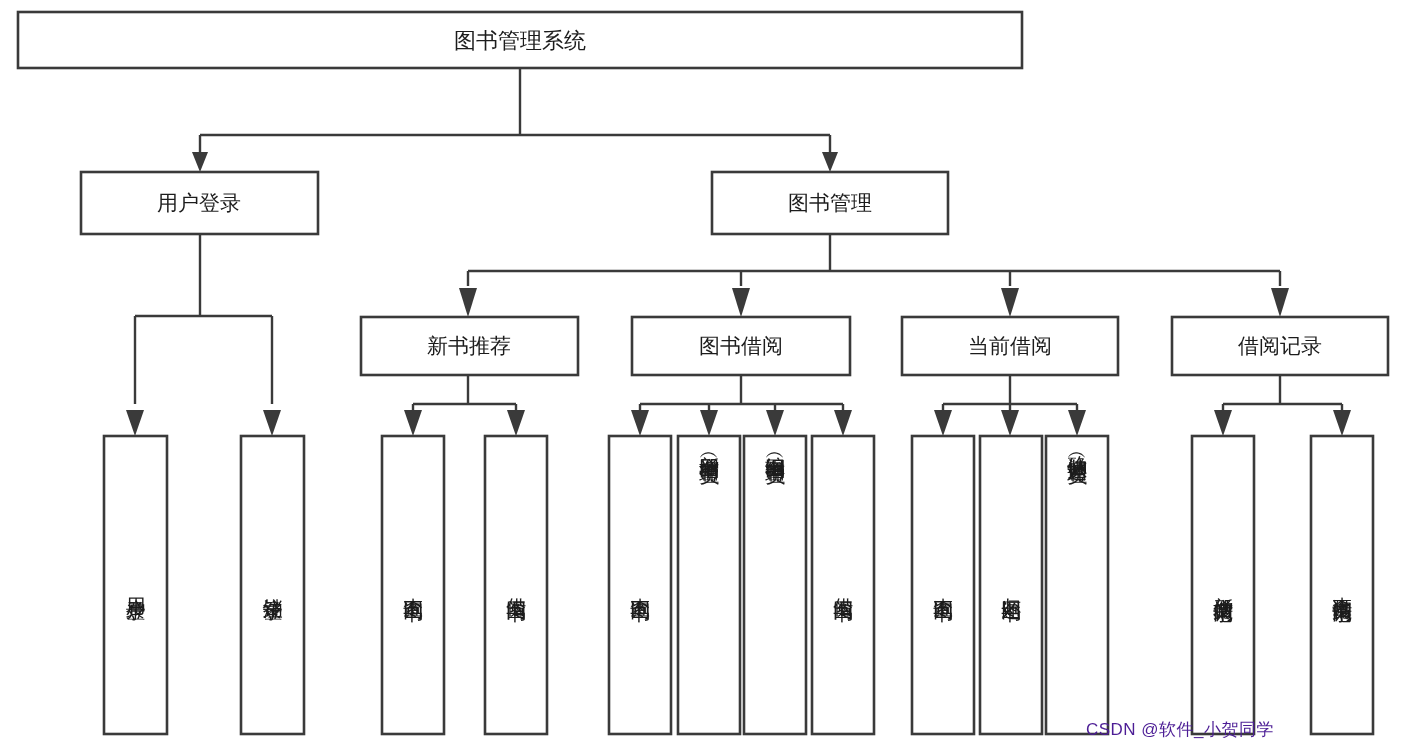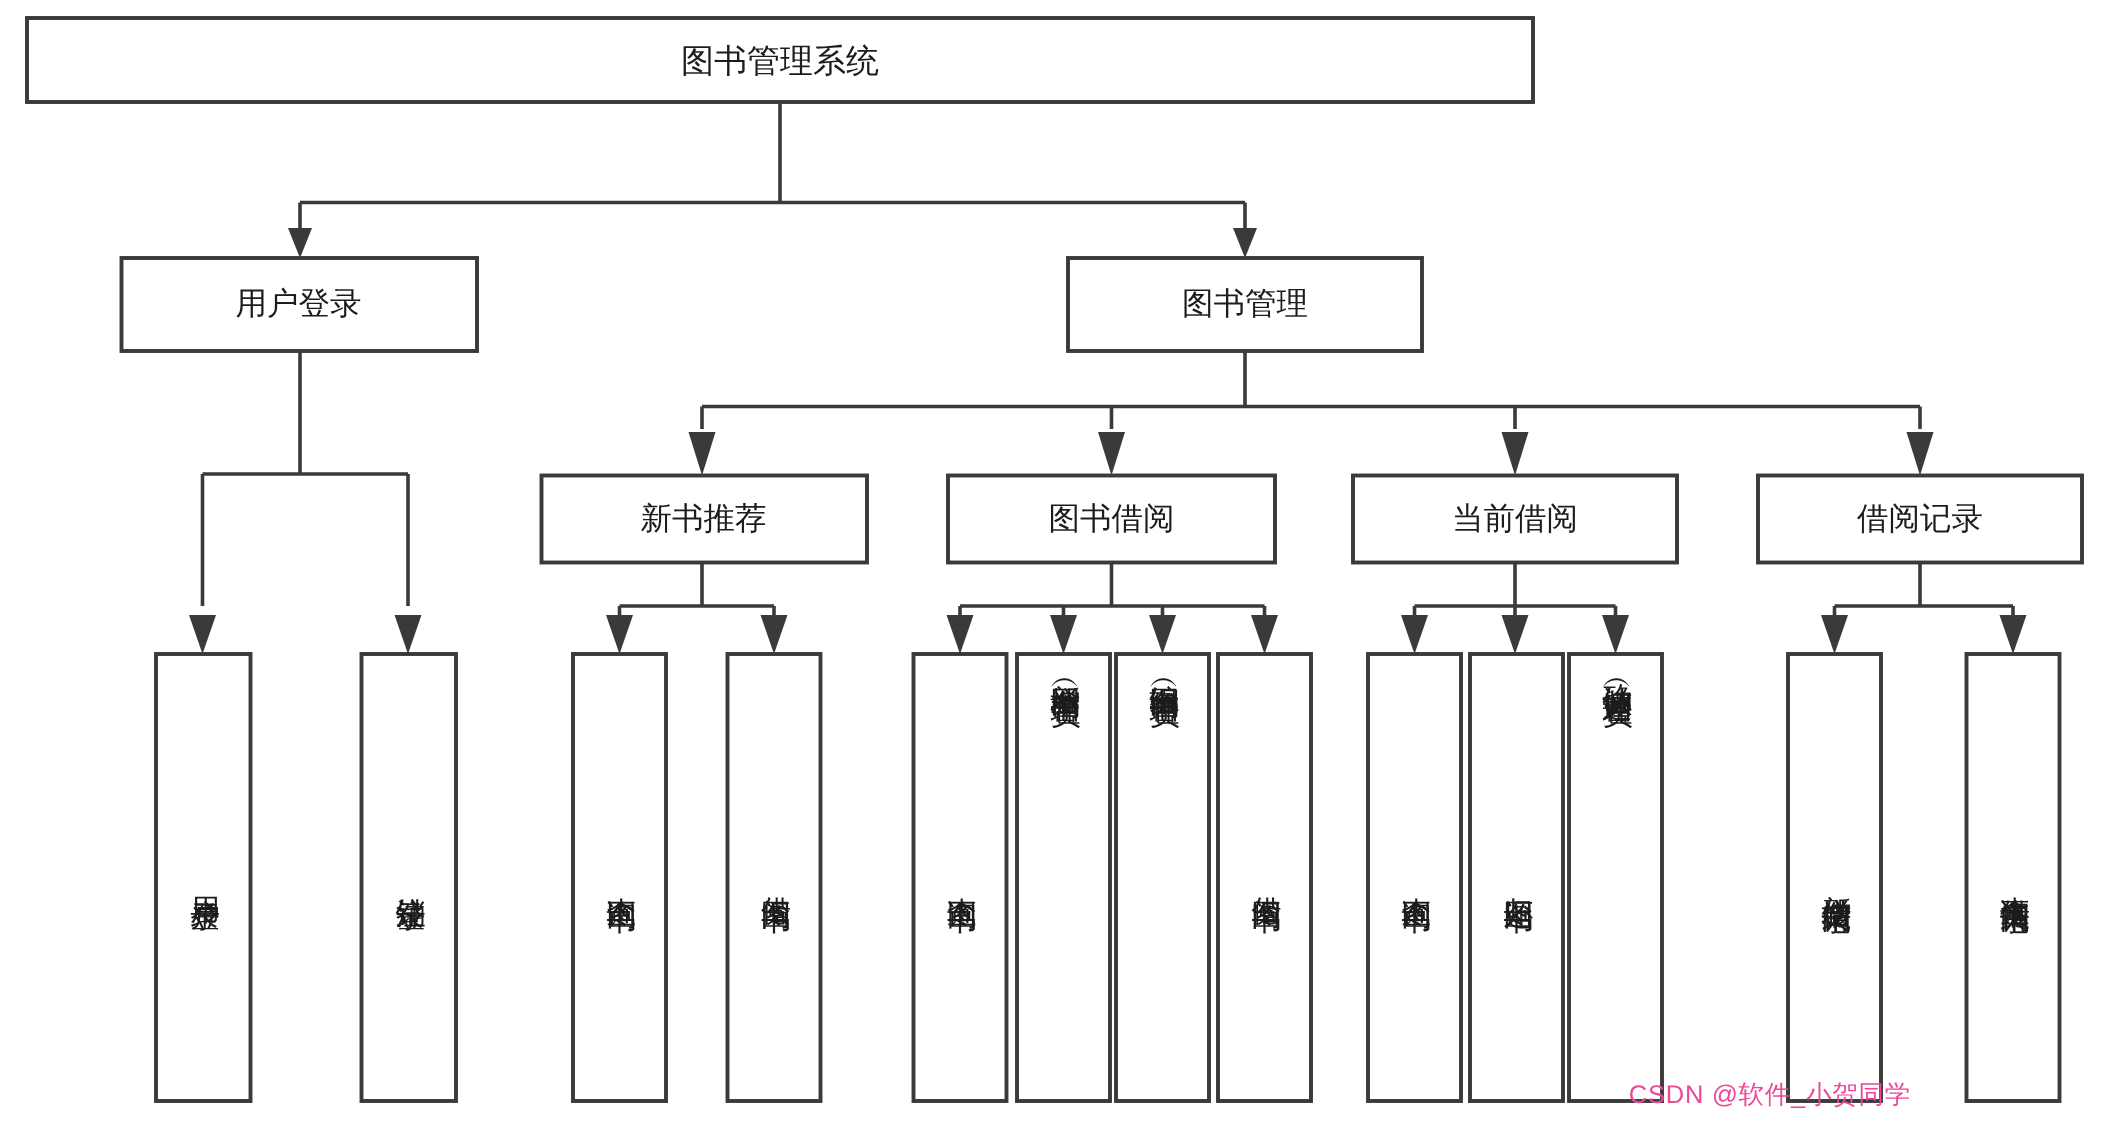--- a/index.html
+++ b/index.html
@@ -69,21 +69,21 @@
     letter-spacing: 1.5px;
     color: #1c1c1c;
     white-space: nowrap;
   }
   .watermark {
     position: absolute;
     right: 8px;
     bottom: 6px;
     font-family: "Liberation Sans", "DejaVu Sans", sans-serif;
     font-size: 17px;
-    color: #ec4899;
+    color: #4c1d95;
     letter-spacing: 0.5px;
     white-space: nowrap;
   }
 </style>
 </head>
 <body>
 
 <div id="diagram-root">
 
   <svg class="diagram" viewBox="0 0 1405 747">

